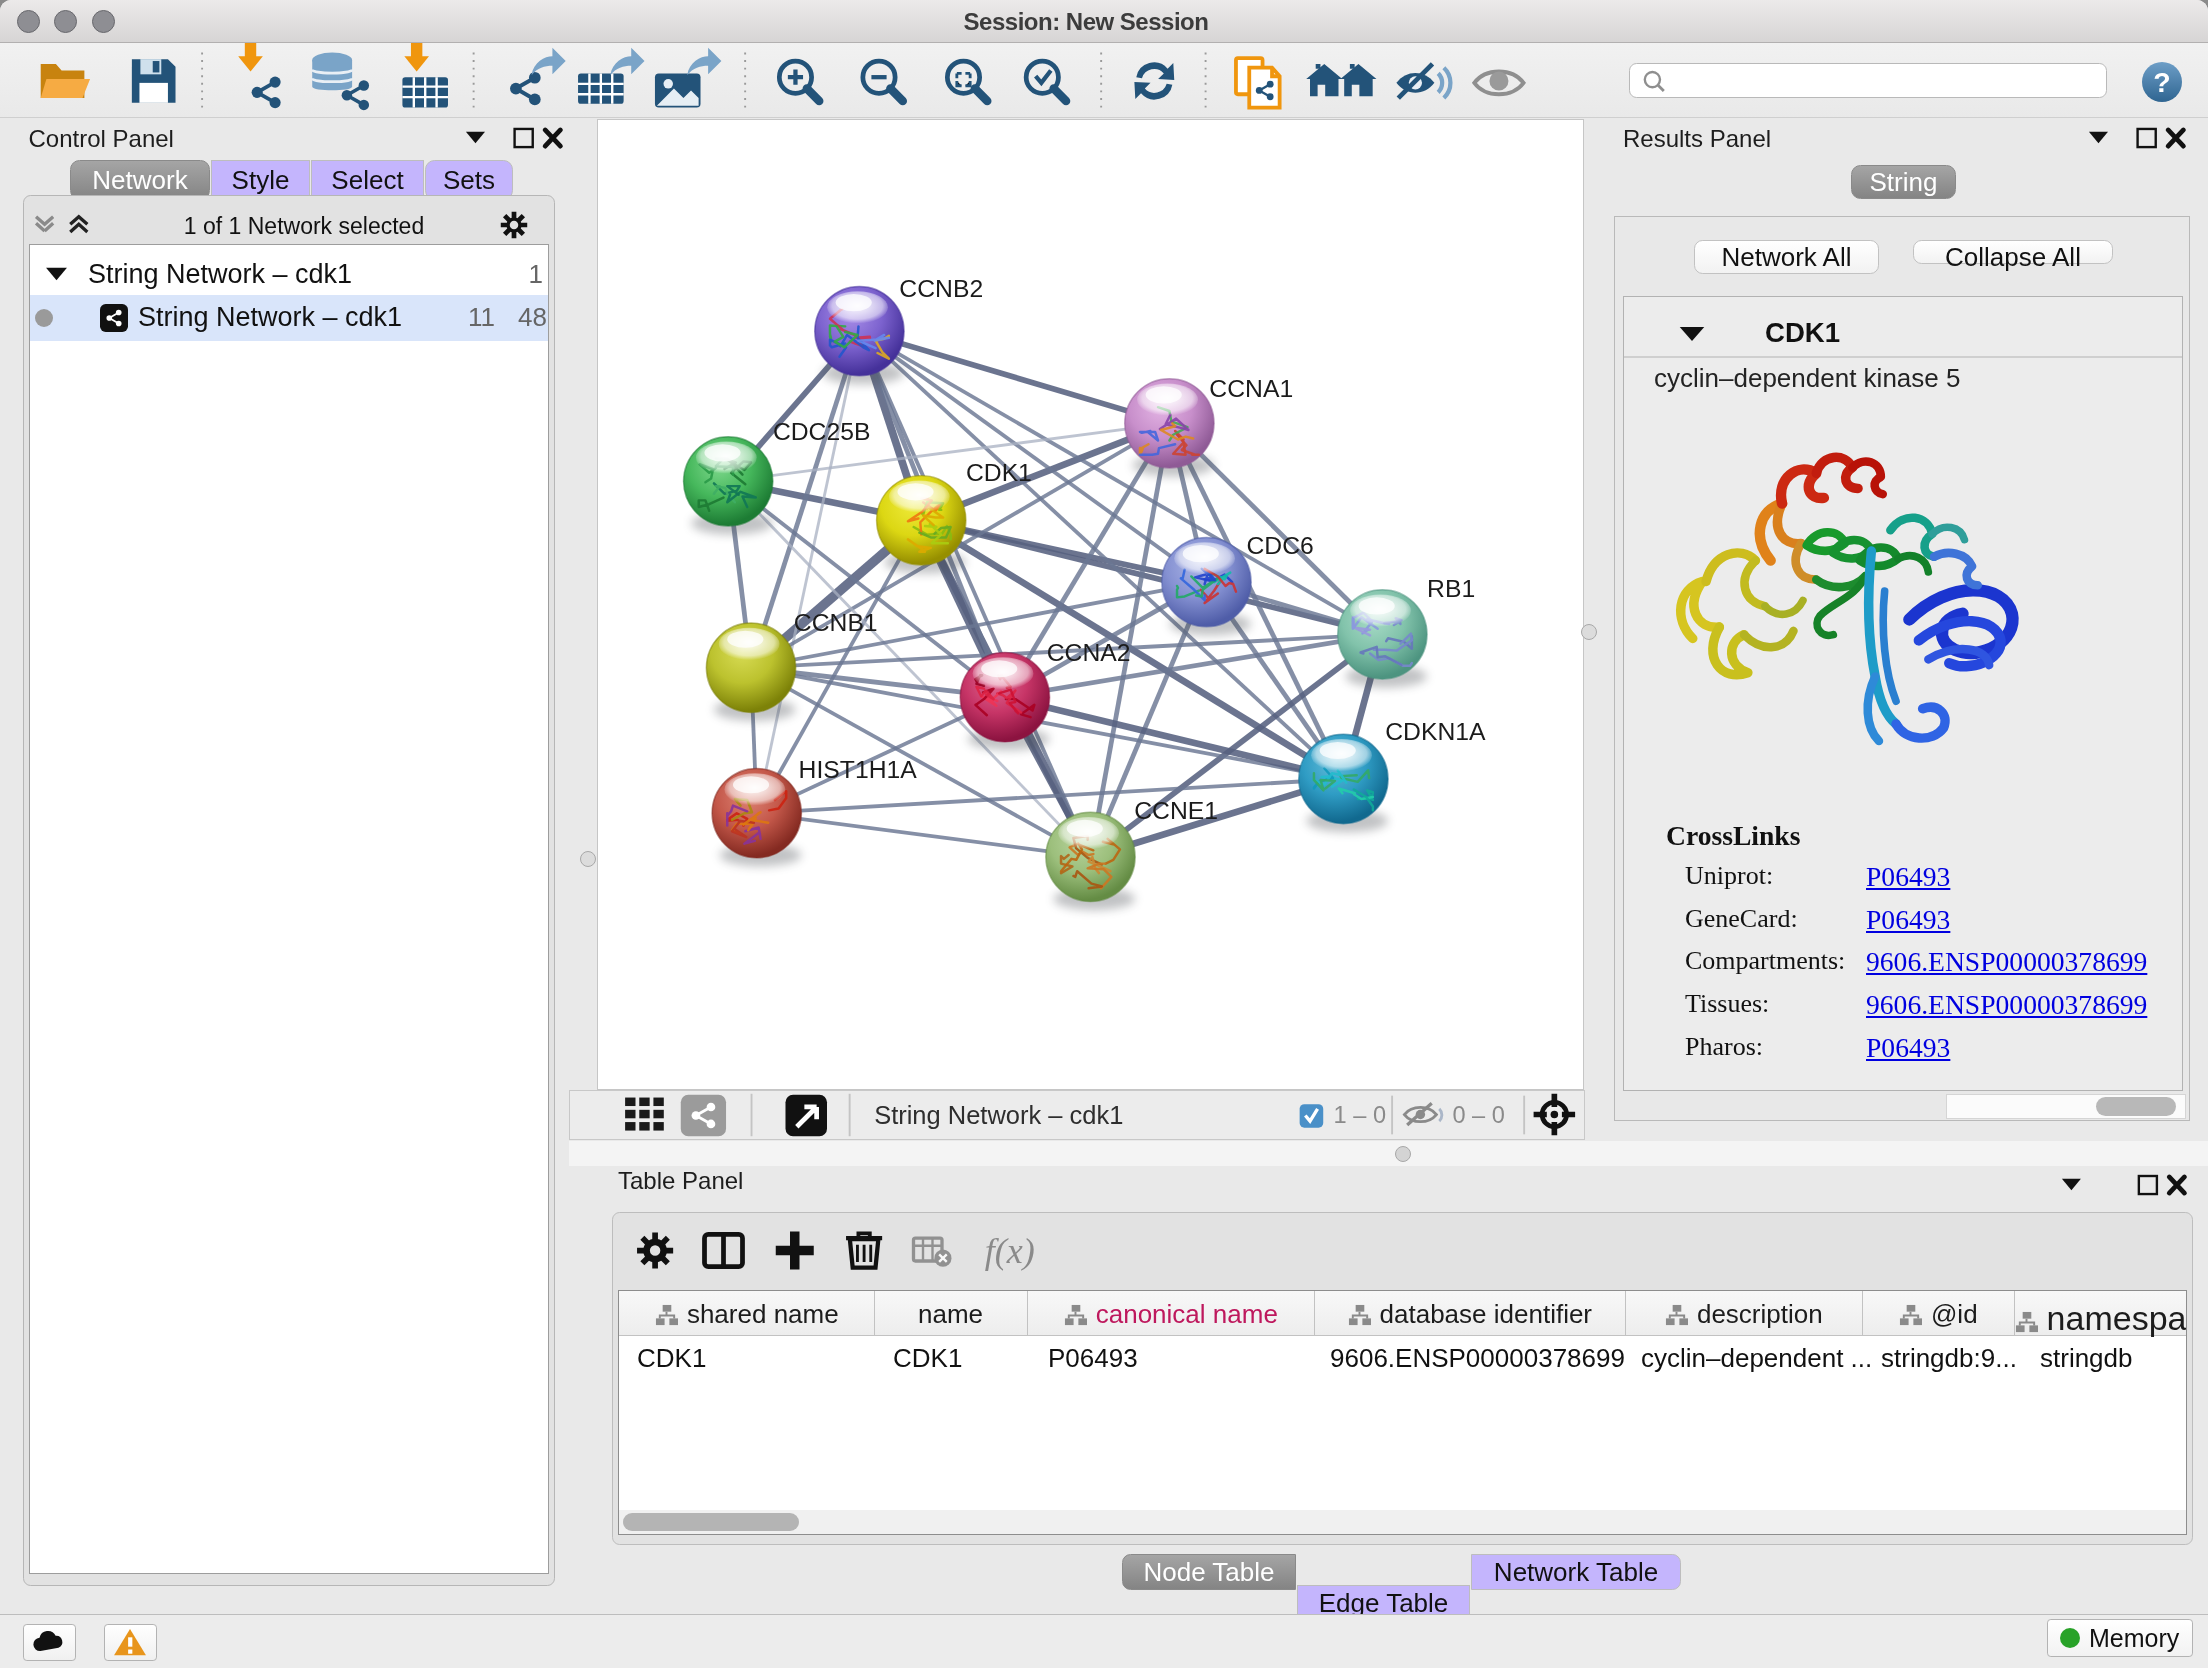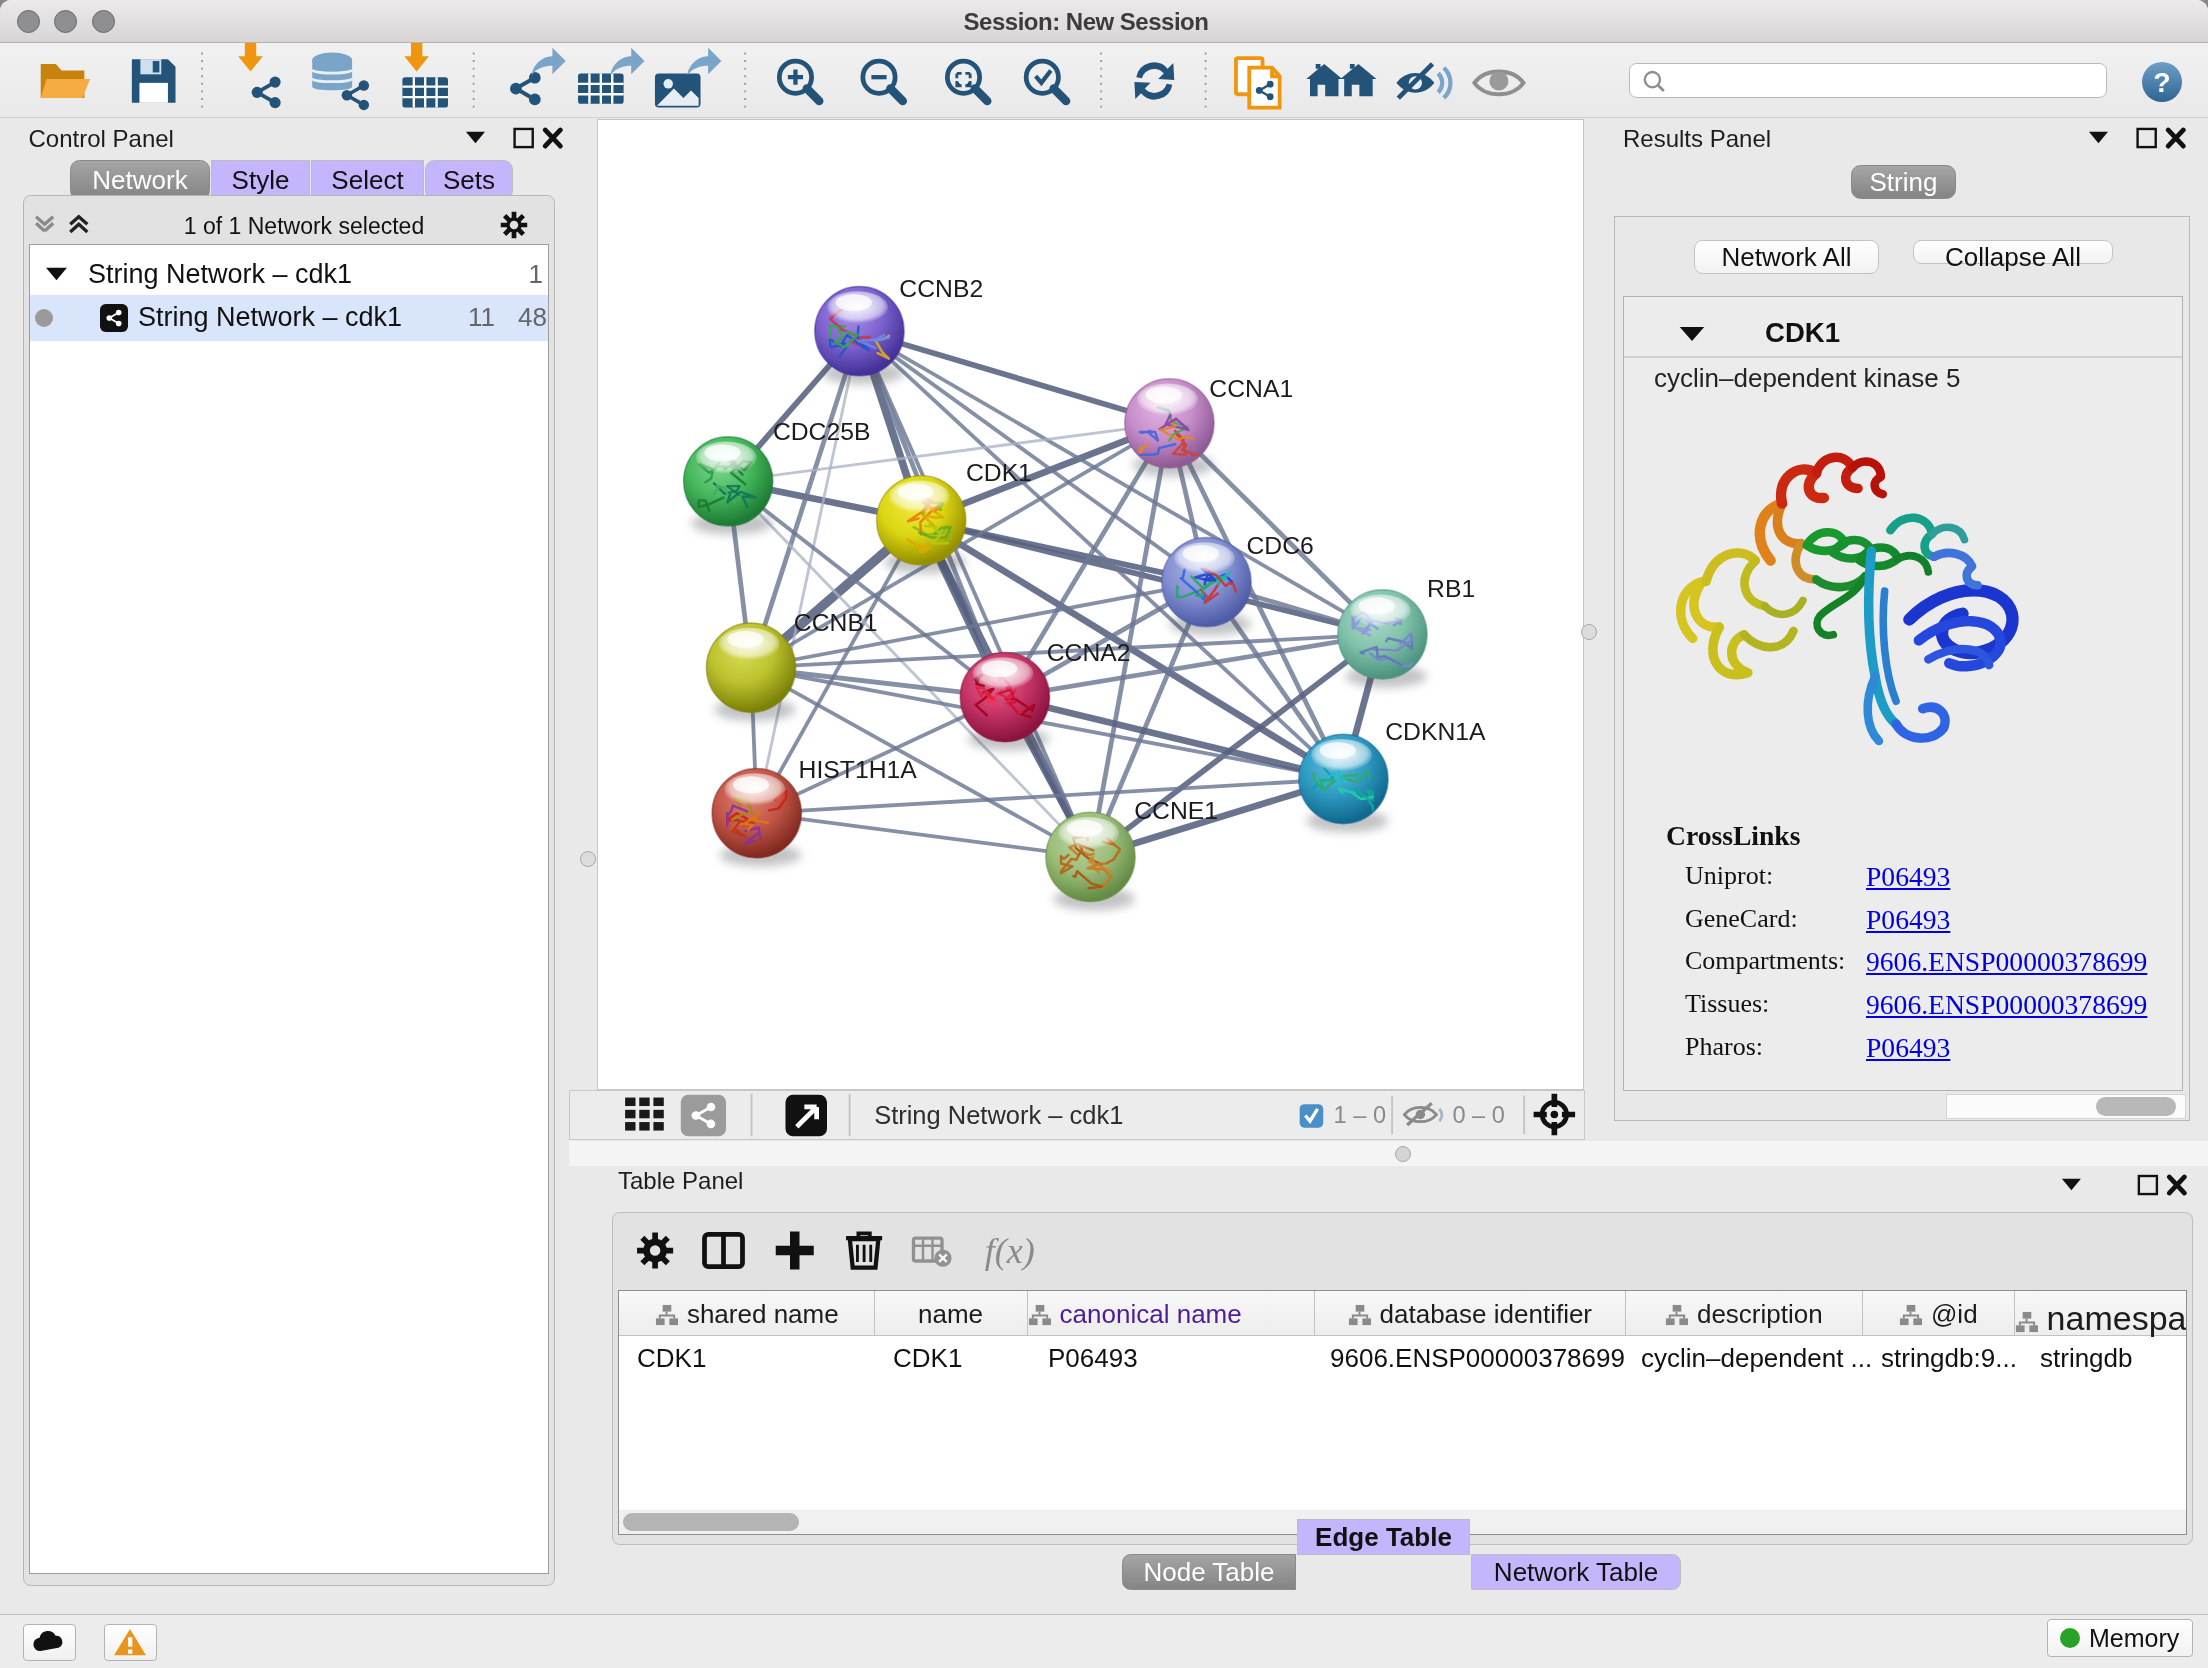--- a/index.html
+++ b/index.html
@@ -617,21 +617,21 @@
         <g fill="#8a8a8a">
           <rect x="9" y="1" width="9" height="7"></rect>
           <rect x="2" y="15" width="9" height="7"></rect>
           <rect x="16" y="15" width="9" height="7"></rect>
           <path d="M13,8 V12 M6,15 V12 H21 V15" stroke="#8a8a8a" stroke-width="2" fill="none"></path>
         </g>
       </svg>shared name</div>
     <div class="abs" style="left:1027px;top:1291px;width:1px;height:45px;background:#c2c2c2;"></div>
     <div class="abs" style="left:874px;top:1299px;width:153px;text-align:center;font-size:26px;color:#1c1c1c;white-space:nowrap;overflow:hidden;">name</div>
     <div class="abs" style="left:1314px;top:1291px;width:1px;height:45px;background:#c2c2c2;"></div>
-    <div class="abs" style="left:1027px;top:1299px;width:287px;font-size:26px;color:#4c1d95;white-space:nowrap;overflow:hidden;"><svg width="25" height="23" viewBox="0 0 26 24" style="vertical-align:-3.8px;margin-right:7.6px">
+    <div class="abs" style="left:1027px;top:1299px;width:287px;text-align:center;font-size:26px;color:#be185d;white-space:nowrap;overflow:hidden;"><svg width="25" height="23" viewBox="0 0 26 24" style="vertical-align:-3.8px;margin-right:7.6px">
         <g fill="#8a8a8a">
           <rect x="9" y="1" width="9" height="7"></rect>
           <rect x="2" y="15" width="9" height="7"></rect>
           <rect x="16" y="15" width="9" height="7"></rect>
           <path d="M13,8 V12 M6,15 V12 H21 V15" stroke="#8a8a8a" stroke-width="2" fill="none"></path>
         </g>
       </svg>canonical name</div>
     <div class="abs" style="left:1625px;top:1291px;width:1px;height:45px;background:#c2c2c2;"></div>
     <div class="abs" style="left:1314px;top:1299px;width:311px;text-align:center;font-size:26px;color:#1c1c1c;white-space:nowrap;overflow:hidden;"><svg width="25" height="23" viewBox="0 0 26 24" style="vertical-align:-3.8px;margin-right:7.6px">
         <g fill="#8a8a8a">
@@ -670,21 +670,21 @@
     <div class="abs" style="left:637px;top:1343px;font-size:26px;color:#111;white-space:nowrap;">CDK1</div>
     <div class="abs" style="left:893px;top:1343px;font-size:26px;color:#111;white-space:nowrap;">CDK1</div>
     <div class="abs" style="left:1048px;top:1343px;font-size:26px;color:#111;white-space:nowrap;">P06493</div>
     <div class="abs" style="left:1330px;top:1343px;font-size:26px;color:#111;white-space:nowrap;">9606.ENSP00000378699</div>
     <div class="abs" style="left:1641px;top:1343px;font-size:26px;color:#111;white-space:nowrap;">cyclin–dependent ...</div>
     <div class="abs" style="left:1881px;top:1343px;font-size:26px;color:#111;white-space:nowrap;">stringdb:9...</div>
     <div class="abs" style="left:2040px;top:1343px;font-size:26px;color:#111;white-space:nowrap;">stringdb</div>
     <div class="abs" style="left:619px;top:1510px;width:1567px;height:24px;background:#f0f0f0;"></div>
     <div class="abs" style="left:623px;top:1513px;width:176px;height:18px;background:#b4b4b4;border-radius:9.5px;"></div>
     <div class="seg sel" style="left:1122px;top:1554px;width:174px;height:36px;line-height:34px;border-radius:8.6px 0 0 8.6px;">Node Table</div>
-    <div class="seg" style="left:1297px;top:1519px;width:173px;height:36px;line-height:34px;border-radius:0;font-weight:bold;">Edge Table</div>
+    <div class="seg" style="left:1297px;top:1585px;width:173px;height:36px;line-height:34px;border-radius:0;">Edge Table</div>
     <div class="seg" style="left:1471px;top:1554px;width:210px;height:36px;line-height:34px;border-radius:0 8.6px 8.6px 0;">Network Table</div>
     <div class="abs" style="left:0;top:1614px;width:2208px;height:54px;background:#ececec;border-top:1px solid #bdbdbd;"></div>
     <div class="abs" style="left:23px;top:1624px;width:53px;height:37px;background:linear-gradient(#fff,#f0f0f0);border:1px solid #b3b3b3;border-radius:3.8px;"></div>
     <svg class="abs" style="left:31px;top:1630px" width="36" height="25" viewBox="0 0 38 26">
       <path d="M10,22 a7,7 0 0 1 -1,-14 a9,9 0 0 1 17,-2 a6.5,6.5 0 0 1 3,12.5 L10,22 Z" fill="#111"></path>
     </svg>
     <div class="abs" style="left:104px;top:1624px;width:53px;height:37px;background:linear-gradient(#fff,#f0f0f0);border:1px solid #b3b3b3;border-radius:3.8px;"></div>
     <svg class="abs" style="left:112px;top:1627px" width="36" height="30" viewBox="0 0 38 32">
       <path d="M19,2 L36,30 H2 Z" fill="#e8951c"></path>
       <rect x="17" y="11" width="4.5" height="10" fill="#fff"></rect>

